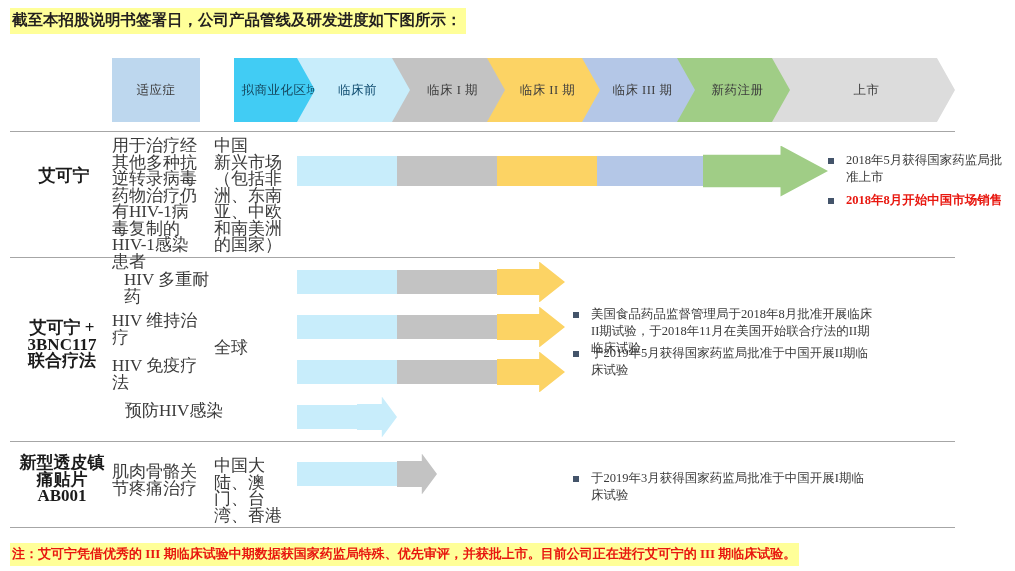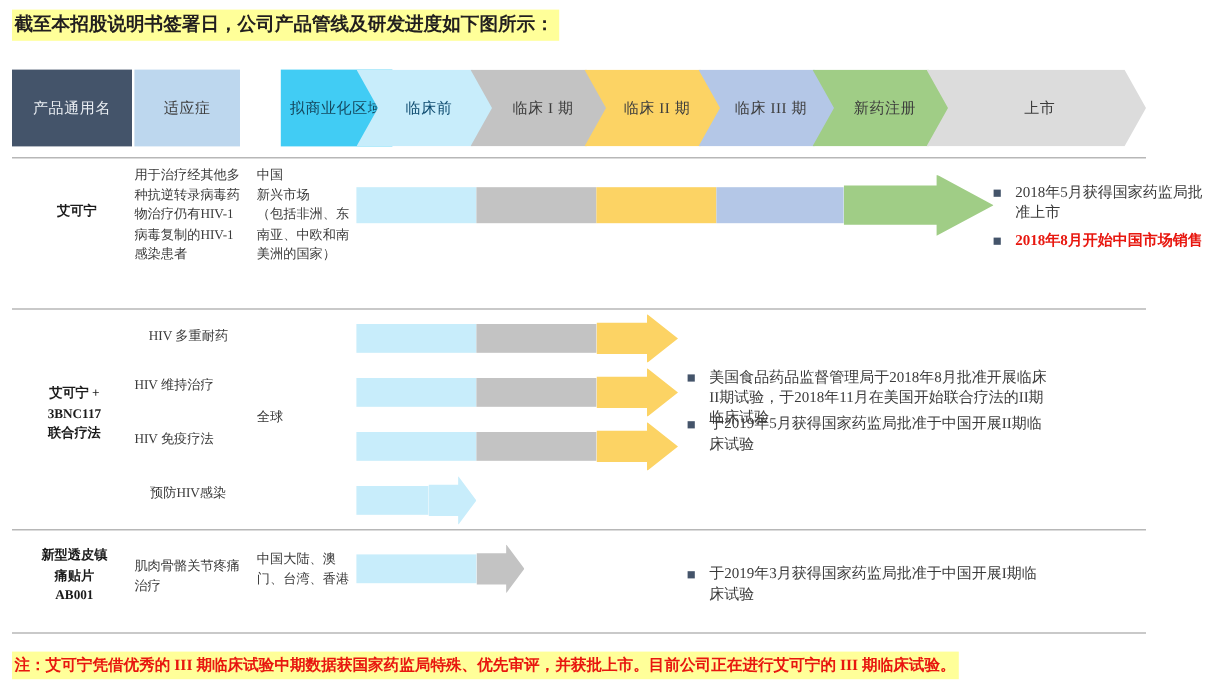--- a/index.html
+++ b/index.html
@@ -28,21 +28,21 @@
     font-size:12.5px;color:#3c3c3c;
     box-sizing:border-box;
     letter-spacing:.5px;
   }
   .stage.rect{}
   .stage.chev{}
   
   .divider{position:absolute;left:10px;height:1px;background:#a6a6a6;width:945px;}
   .cell{
     position:absolute;
-    font-size:11px;
+    font-size:17px;
     line-height:16.5px;
     color:#3a3a3a;
   }
   .cell.name{font-weight:700;color:#1b1b1b;text-align:center;}
   .cell.ind{}
   .cell.reg{}
   
   .bar{position:absolute;}
   .seg{position:absolute;top:0;height:100%;}
   .head{position:absolute;top:0;height:100%;}
@@ -57,23 +57,20 @@
     font-size:13px;font-weight:700;color:#e8170f;
     background:#ffff99;padding:2px 3px 3px 2px;white-space:nowrap;
   }
 </style>
 </head>
 <body>
 
 <div class="title">截至本招股说明书签署日，公司产品管线及研发进度如下图所示：</div>
 
 <div class="stages">
-    <div class="stage rect" style="left: 10px; width: 100px; background: rgb(68, 84, 106); color: rgb(233, 237, 242);">
-      <span>产品通用名</span>
-    </div>
     <div class="stage rect" style="left: 112px; width: 88px; background: rgb(189, 215, 238); color: rgb(60, 60, 60);">
       <span>适应症</span>
     </div>
     <div class="stage rect" style="left: 202px; width: 93px; background: rgb(65, 204, 244); color: rgb(21, 72, 95); margin-left: 32px;">
       <span>拟商业化区域</span>
     </div>
     <div class="stage chev" style="left: 297px; width: 115px; background: rgb(200, 237, 251); color: #0c4a6e; clip-path: polygon(0px 0px, 84.3478% 0px, 100% 50%, 84.3478% 100%, 0px 100%, 15.6522% 50%);">
       <span style="padding-left: 6px;">临床前</span>
     </div>
     <div class="stage chev" style="left: 392px; width: 115px; background: rgb(195, 195, 195); color: rgb(60, 60, 60); clip-path: polygon(0px 0px, 84.3478% 0px, 100% 50%, 84.3478% 100%, 0px 100%, 15.6522% 50%);">

